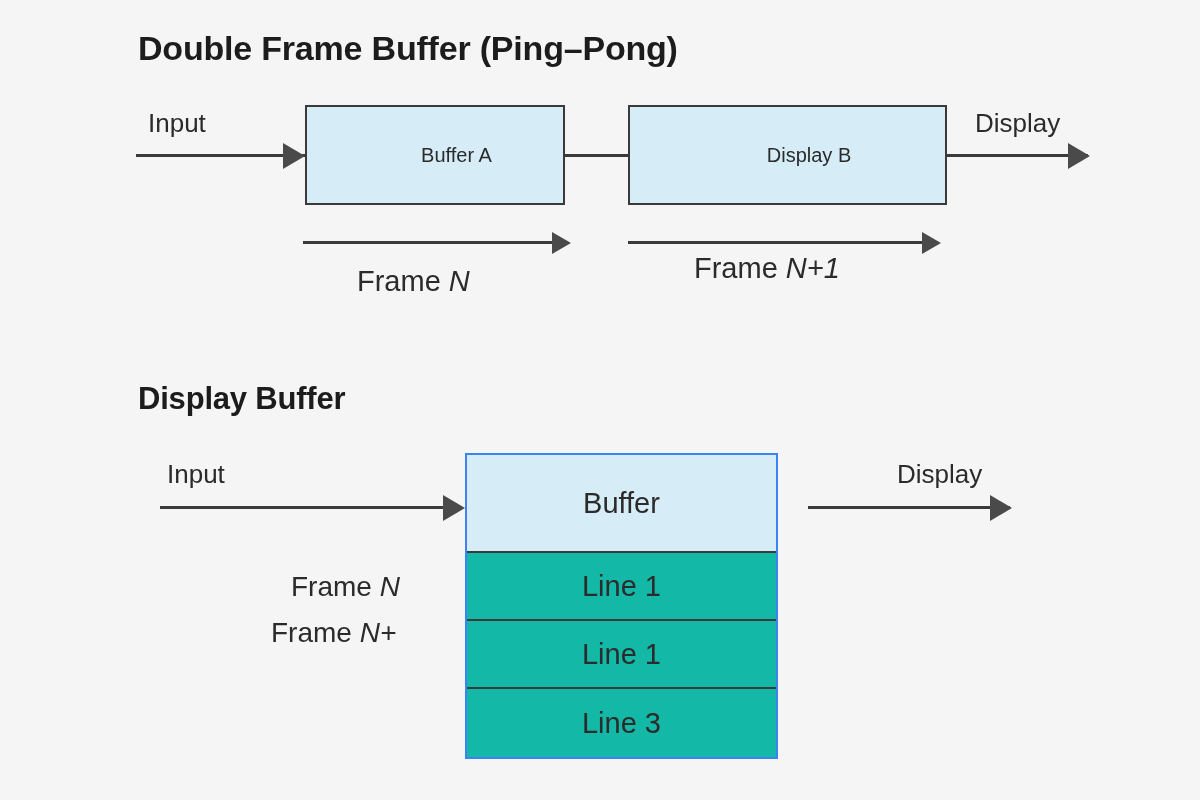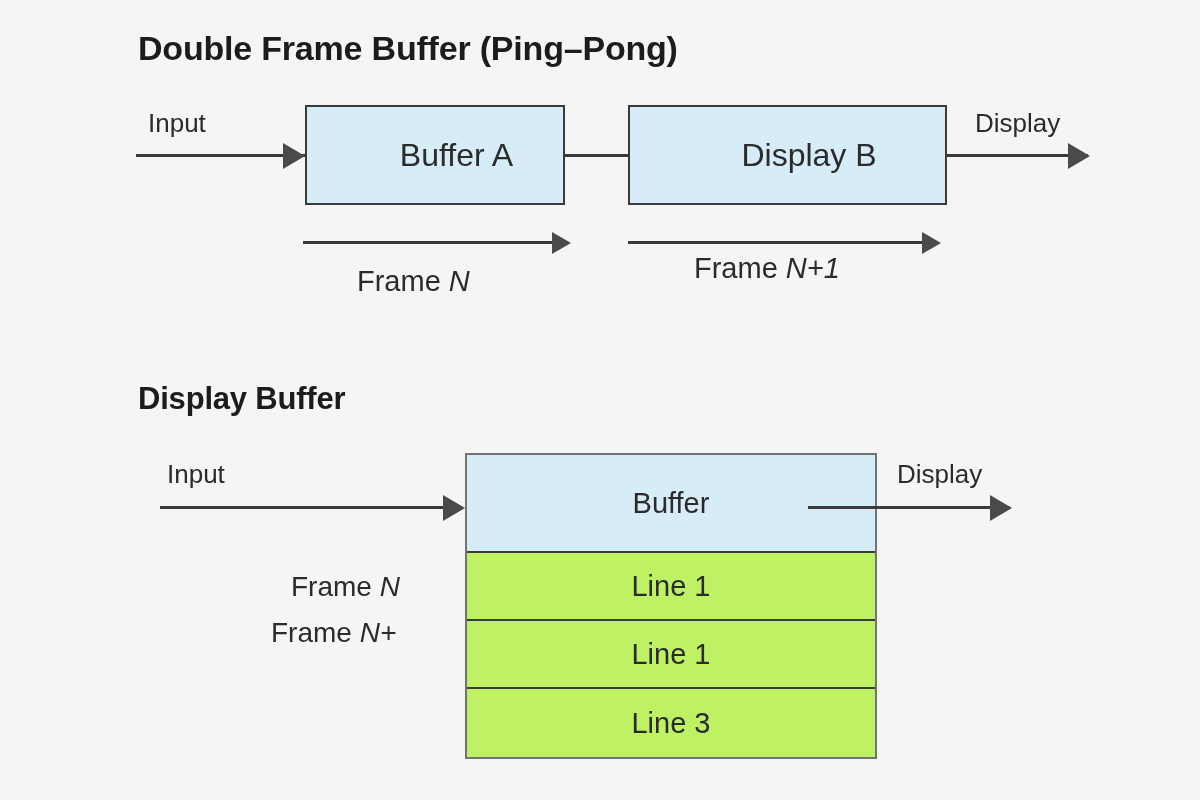--- a/index.html
+++ b/index.html
@@ -44,21 +44,21 @@
   .buffer-box {
     position: absolute;
     box-sizing: border-box;
     background: #d6edf7;
     border: 2px solid #3a3a3a;
     display: flex;
     align-items: center;
     justify-content: center;
   }
   .buffer-box .box-label {
-    font-size: 32px;
+    font-size: 20px;
     color: #2b2b2b;
     white-space: nowrap;
     margin-left: 43px;
   }
   #box-buffer-a {
     left: 305px;
     top: 105px;
     width: 260px;
     height: 100px;
   }
@@ -104,30 +104,30 @@
   }
   .frame-label .ital {
     font-style: italic;
   }
 
   
   #rolling-table {
     position: absolute;
     left: 465px;
     top: 453px;
-    width: 412px;
+    width: 313px;
     box-sizing: border-box;
-    border: 2px solid #737373;
+    border: 2px solid #3b82f6;
   }
   .rb-row {
     box-sizing: border-box;
     display: flex;
     align-items: center;
     justify-content: center;
-    background: #bef264;
+    background: #14b8a6;
     border-bottom: 2px solid #3a3a3a;
   }
   .rb-row:last-child {
     border-bottom: none;
   }
   .rb-row.header {
     background: #d6edf7;
     height: 98px;
   }
   .rb-row.line {

